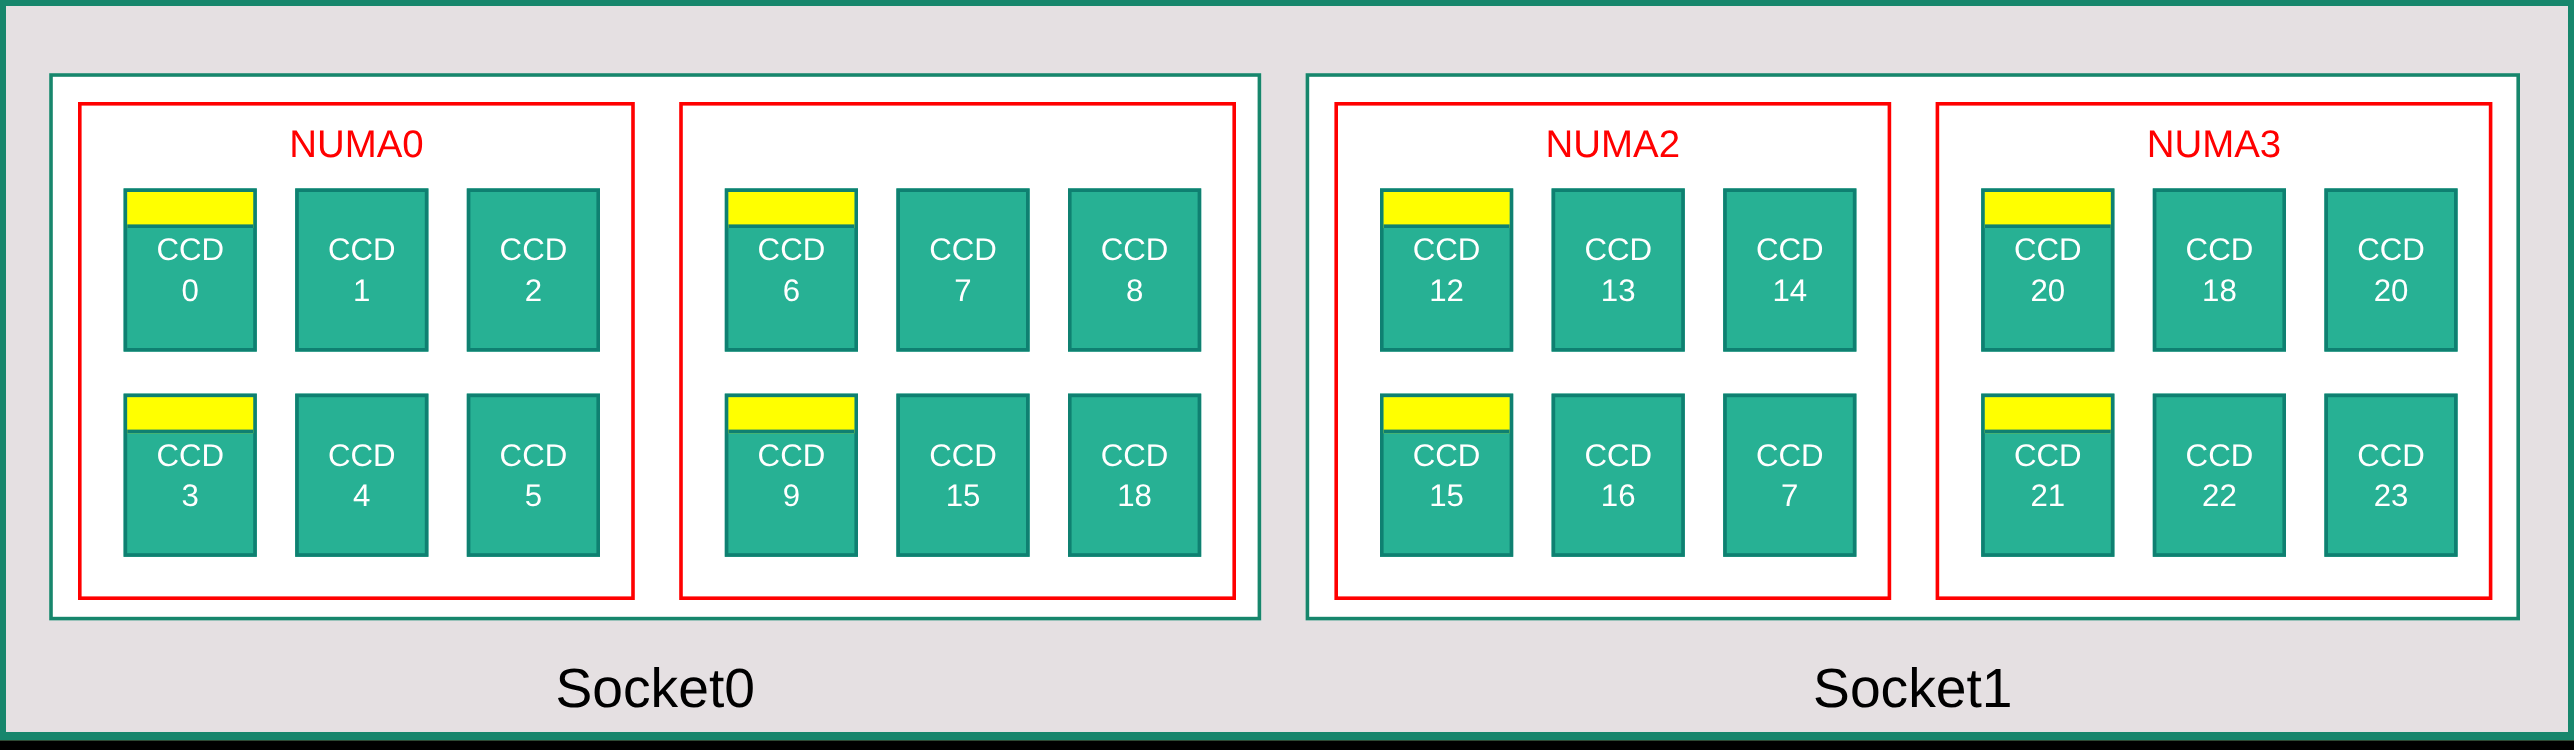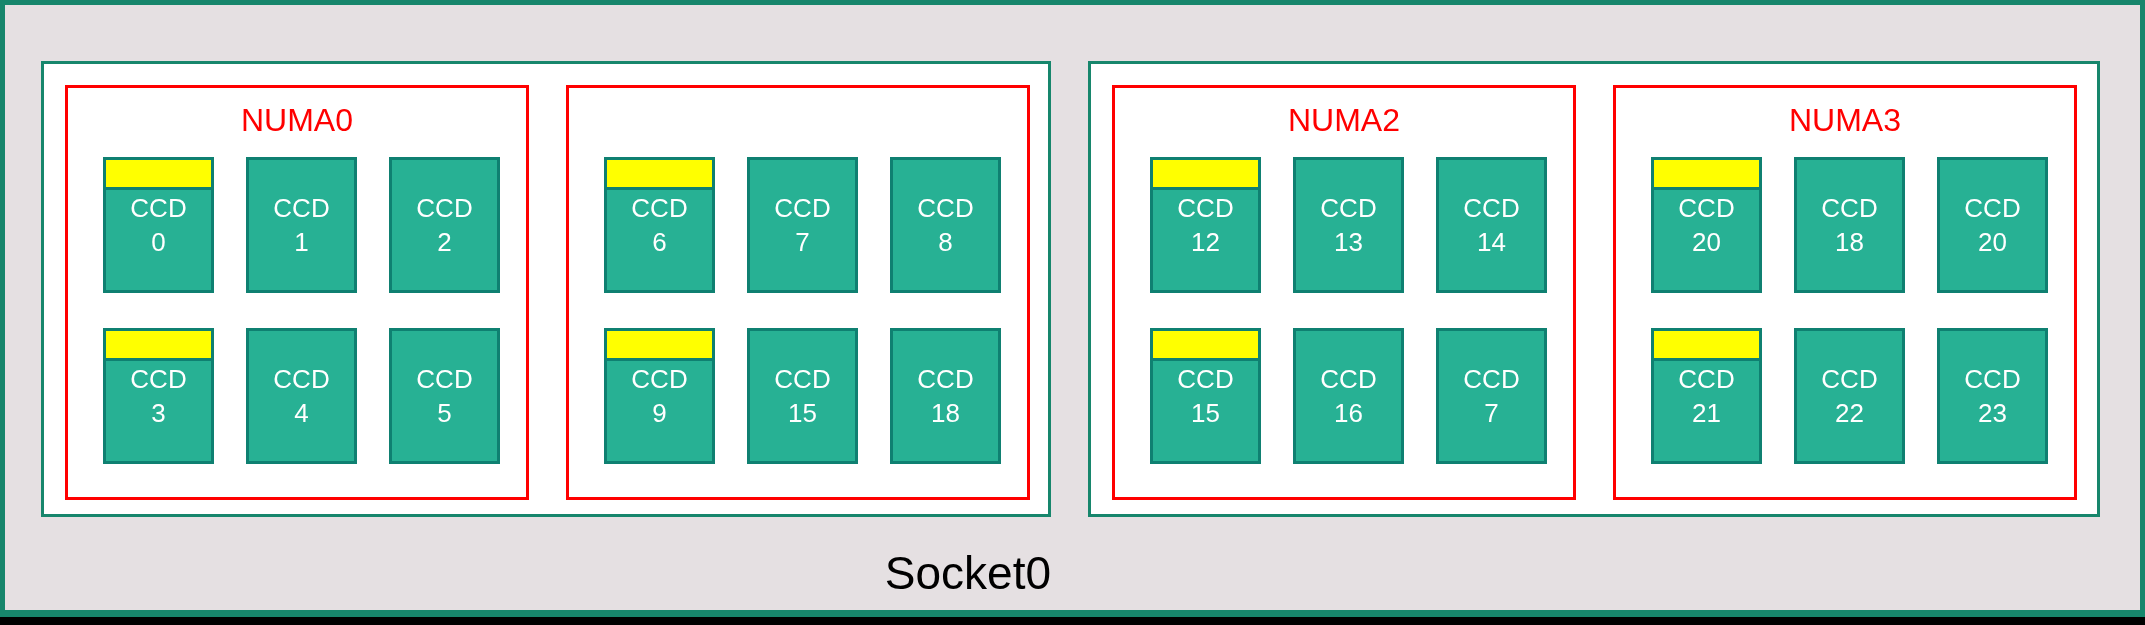--- a/index.html
+++ b/index.html
@@ -47,21 +47,21 @@
     border: 3px solid var(--frame-green, #17866c);
   }
   .socket-0 { left: 41px;   width: 1010px; }
   .socket-1 { left: 1088px; width: 1012px; padding-left: 32px; }
 
   .socket-label {
     position: absolute;
     top: 543px;
     height: 64px;
     line-height: 60px;
-    text-align: right;
+    text-align: center;
     font-size: 46px;
     color: var(--socket-text, #000000);
   }
   .socket-label-0 { left: 41px;   width: 1010px; }
   .socket-label-1 { left: 1088px; width: 1012px; }
 
   
   .numa {
     position: absolute;
     top: 21px;
@@ -281,15 +281,16 @@
         <div class="ccd" style="left: 321px; top: 240px;">
           <div class="ccd-label">
             <div>CCD</div>
             <div>23</div>
           </div>
         </div>
       </div>
   </div>
 
   <div class="socket-label socket-label-0">Socket0</div>
+  <div class="socket-label socket-label-1">Socket1</div>
 
   <div class="bottom-band"></div>
 </div>
 
 </body></html>

